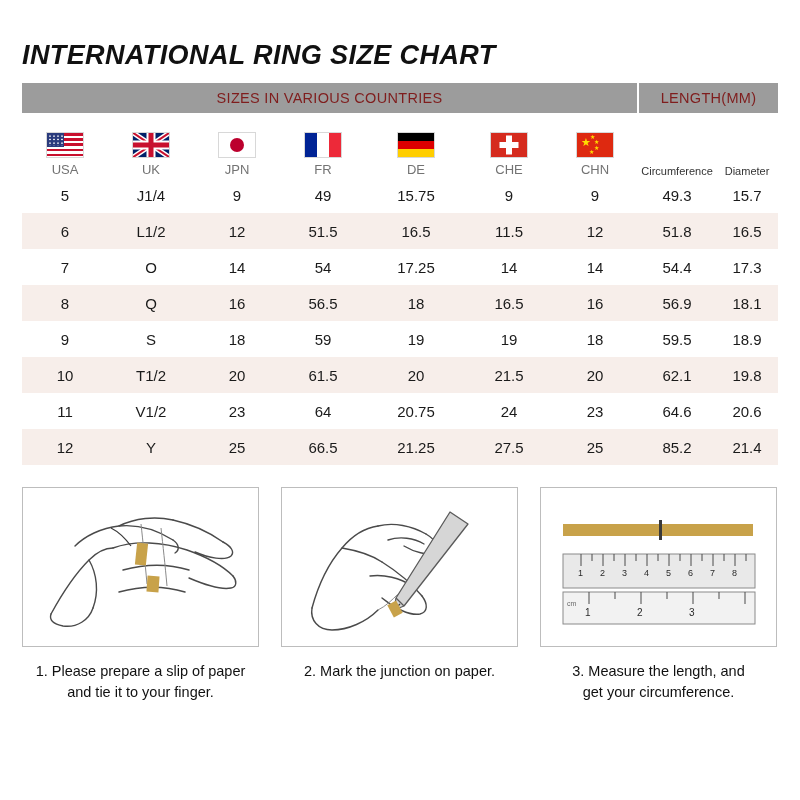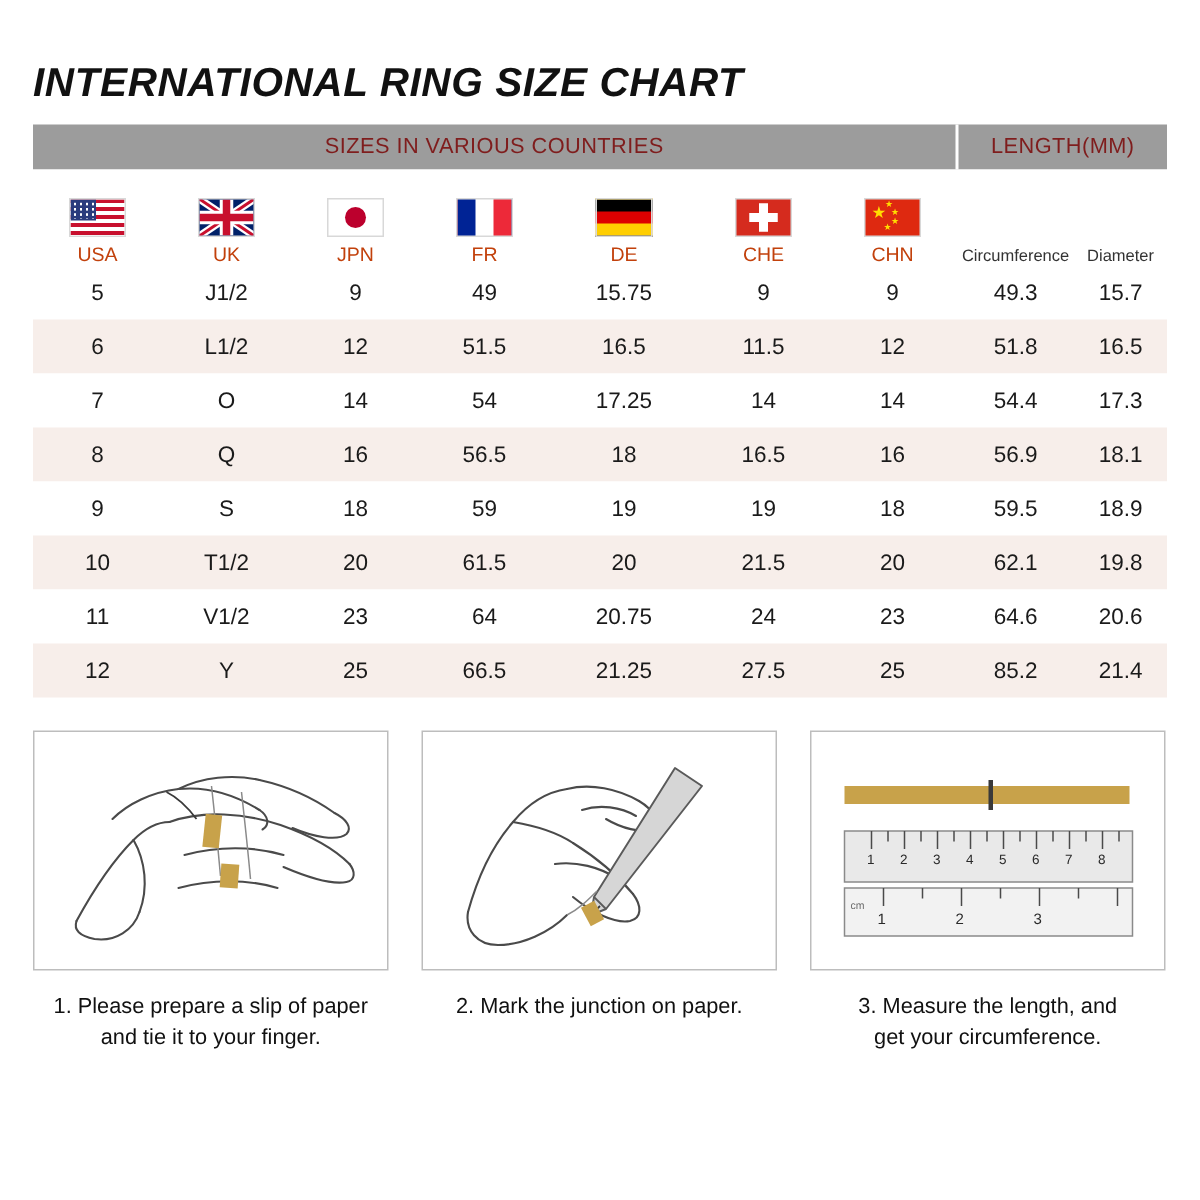--- a/index.html
+++ b/index.html
@@ -68,21 +68,21 @@
     width: 38px;
     height: 26px;
     border: 1px solid #d8d8d8;
     box-sizing: border-box;
     position: relative;
     overflow: hidden;
     margin-bottom: 4px;
   }
   .code {
     font-size: 13px;
-    color: #c2410c;
+    color: #737373;
   }
   .len-sub {
     font-size: 11px;
     color: #333;
     text-align: center;
     vertical-align: bottom;
     padding-bottom: 6px;
   }
   .datarow td {
     height: 36px;
@@ -266,21 +266,21 @@
             </div>
             <div class="code">CHN</div>
           </div>
         </td>
         <td class="len-sub">Circumference</td>
         <td class="len-sub">Diameter</td>
       </tr>
 
       <tr class="datarow odd">
         <td>5</td>
-        <td>J1/2</td>
+        <td>J1/4</td>
         <td>9</td>
         <td>49</td>
         <td>15.75</td>
         <td>9</td>
         <td>9</td>
         <td>49.3</td>
         <td>15.7</td>
       </tr>
       <tr class="datarow even">
         <td>6</td>

